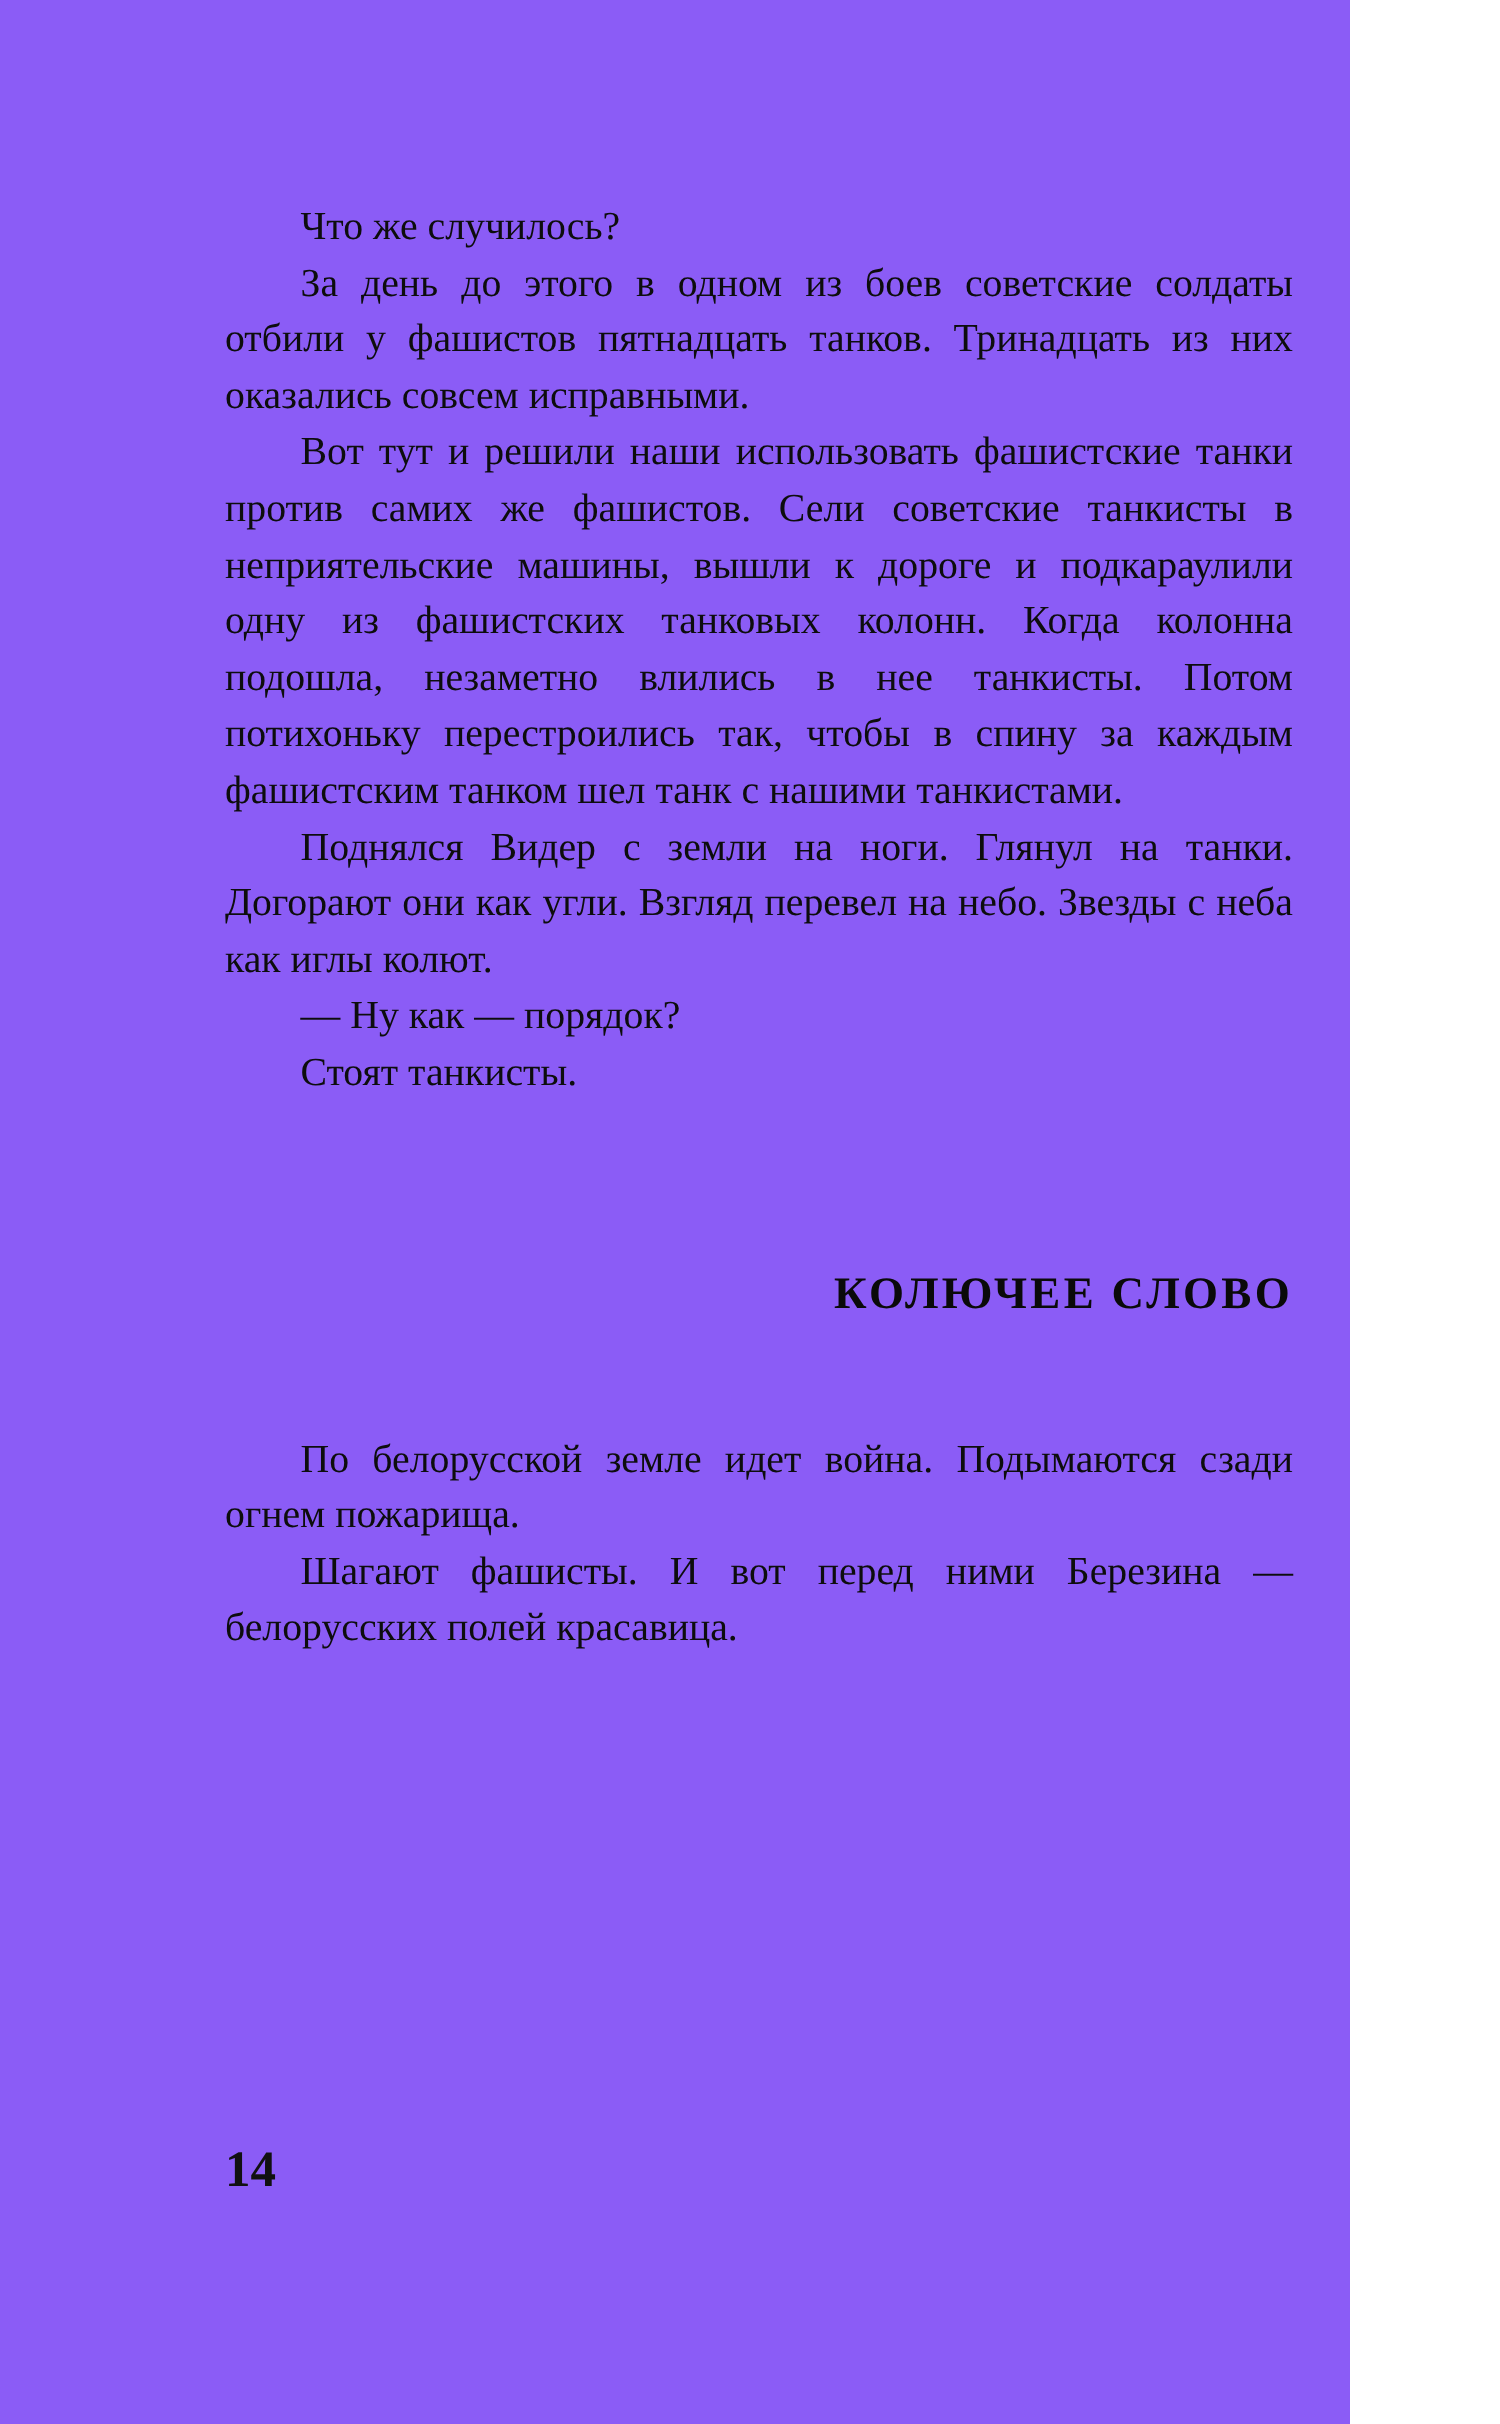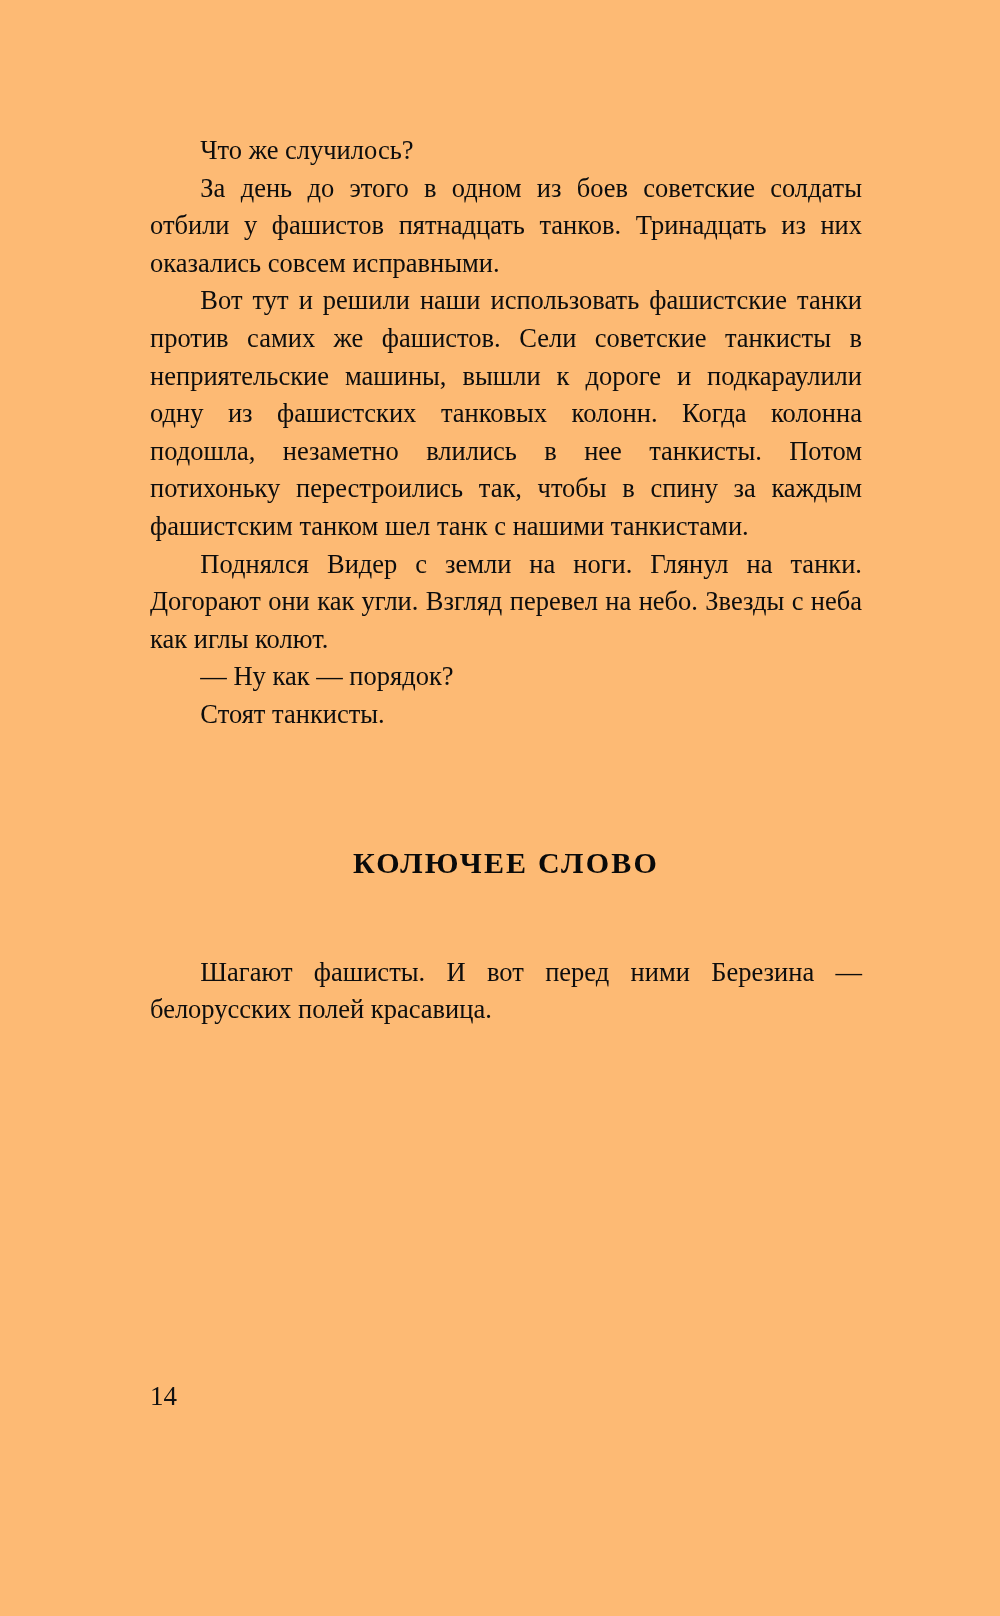--- a/index.html
+++ b/index.html
@@ -2,23 +2,23 @@
 <html lang="ru"><head>
 <meta charset="utf-8">
 <style>
   html, body {
     margin: 0;
     padding: 0;
     background: #ffffff;
   }
   .page {
     position: relative;
-    width: 1000px;
+    width: 900px;
     height: 1616px;
-    background: #fdba74;
+    background: #8b5cf6;
     box-sizing: border-box;
     overflow: hidden;
   }
   .content {
     position: absolute;
     left: 150px;
     top: 132px;
     width: 712px;
   }
   .body-text {
@@ -35,33 +35,33 @@
     text-indent: 0;
   }
   .para.indented {
     text-indent: 1.9em;
   }
   .section-title {
     font-family: "Liberation Serif", "DejaVu Serif", serif;
     font-size: 30px;
     font-weight: bold;
     letter-spacing: 2.2px;
-    text-align: center;
+    text-align: right;
     color: #0a0a0a;
     margin: 0;
   }
   .gap-before-title { height: 112px; }
   .gap-after-title { height: 74px; }
   .page-number {
     position: absolute;
     left: 150px;
-    top: 1381px;
+    top: 1428px;
     font-family: "Liberation Serif", "DejaVu Serif", serif;
-    font-size: 27px;
-    font-weight: normal;
+    font-size: 34px;
+    font-weight: bold;
     color: #111111;
   }
 </style>
 </head>
 <body>
 
 <div class="page">
 
   <div class="content">
 
@@ -74,20 +74,21 @@
       <p class="para indented">Стоят танкисты.</p>
     </div>
 
     <div class="gap-before-title"></div>
 
     <h2 class="section-title">КОЛЮЧЕЕ СЛОВО</h2>
 
     <div class="gap-after-title"></div>
 
     <div class="body-text">
+      <p class="para indented">По белорусской земле идет война. Подымаются сзади огнем пожарища.</p>
       <p class="para indented">Шагают фашисты. И вот перед ними Березина — белорусских полей красавица.</p>
     </div>
 
   </div>
 
   <div class="page-number">14</div>
 
 </div>
 
 </body></html>

